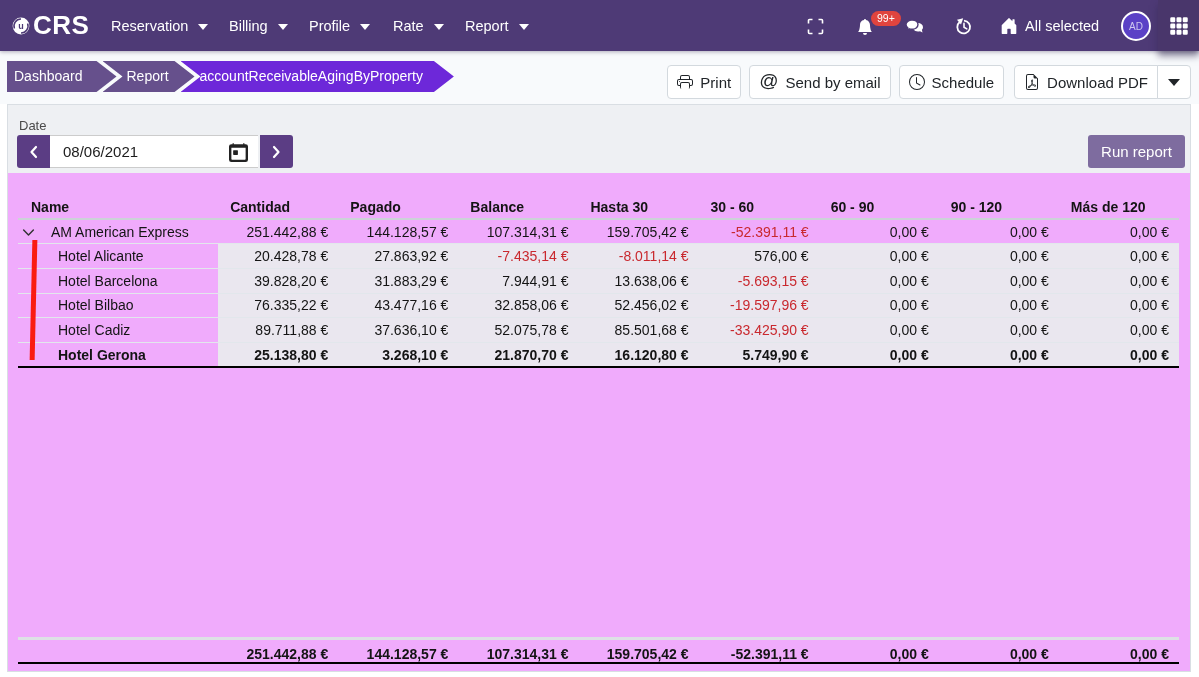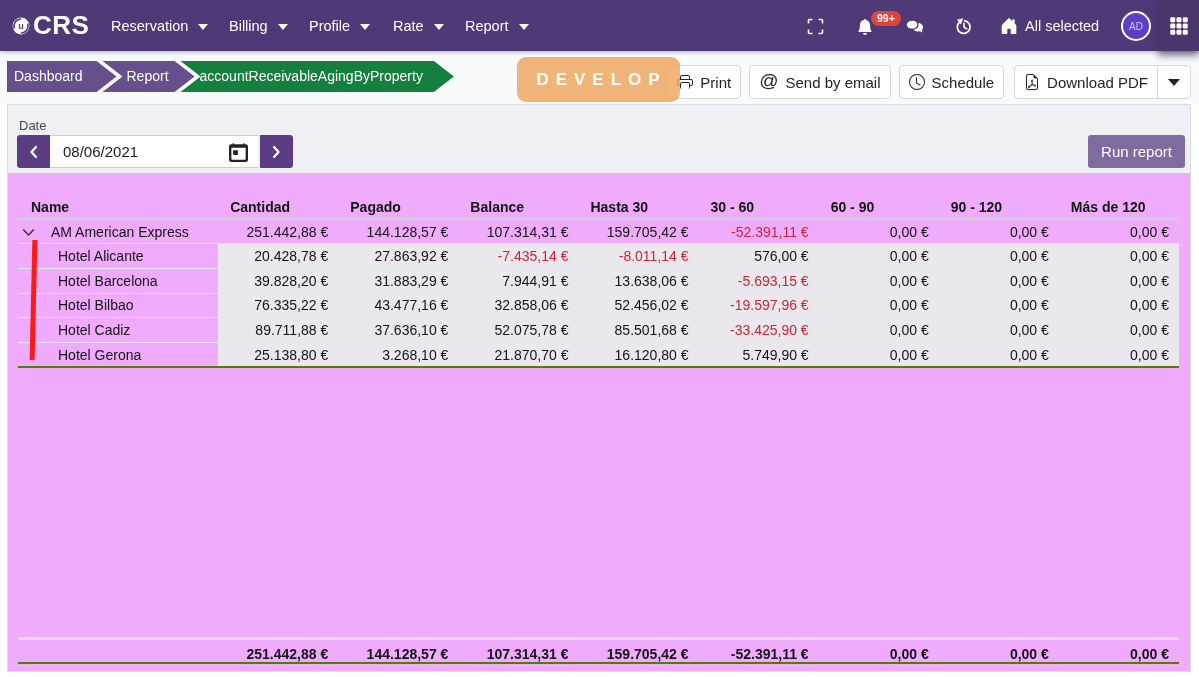--- a/index.html
+++ b/index.html
@@ -8,37 +8,37 @@
 
 .nav { position:relative; z-index:10; height:51px; background:#4e3a76; color:#fff;
   display:flex; align-items:center; box-shadow:0 1px 4px rgba(40,30,70,.35); }
 .logo { position:absolute; left:12px; top:0; height:51px; display:flex; align-items:center; }
 .logo svg { display:block; }
 .logo .txt { font-size:26px; font-weight:bold; letter-spacing:.5px; margin-left:3px; }
 .mi { position:absolute; top:0; height:51px; display:flex; align-items:center; gap:10px; font-size:14.5px; white-space:nowrap; }
 .caret { width:0; height:0; border-left:5px solid transparent; border-right:5px solid transparent; border-top:6px solid #fff; margin-top:2px; }
 .nicon { position:absolute; display:flex; align-items:center; justify-content:center; }
 .badge99 { position:absolute; left:871px; top:11px; background:#e0443e; color:#fff;
-  font-size:10.5px; font-weight:bold; padding:0 6px; border-radius:8px; line-height:15px; height:15px; }
+  font-size:10.5px; font-weight:normal; padding:0 6px; border-radius:8px; line-height:15px; height:15px; }
 .allsel { position:absolute; left:1025px; top:0; height:51px; display:flex; align-items:center; font-size:14.5px; }
 .avatar { position:absolute; left:1121px; top:11px; width:30px; height:30px; border-radius:50%; background:#5b41c6; border:2px solid #fff;
   color:#cfc8ef; font-size:10px; display:flex; align-items:center; justify-content:center; }
 .gridsec { position:absolute; right:0; top:0; width:41px; height:51px; background:#49366b;
   display:flex; align-items:center; justify-content:center; box-shadow:0 5px 7px rgba(50,40,80,.55); }
 
 .crumbrow { position:relative; height:53px; background:#f8fafc; }
 .crumbs { position:absolute; left:7px; top:10px; height:31px; display:flex; }
 .crumb { height:31px; line-height:31px; color:#fff; font-size:14px;
   background:#66508c; padding:0 34px 0 7px;
   clip-path:polygon(0 0, calc(100% - 20px) 0, 100% 50%, calc(100% - 20px) 100%, 0 100%); }
 .crumb + .crumb { margin-left:-14px; padding-left:24px; padding-right:26px;
   clip-path:polygon(0 0, calc(100% - 20px) 0, 100% 50%, calc(100% - 20px) 100%, 0 100%, 20px 50%); }
 .crumb.c3 { padding-left:19px; padding-right:31px; }
 .crumb.c2 { background:#66508c; }
-.crumb.c3 { background:#15803d; }
+.crumb.c3 { background:#6d28d9; }
 .develop { position:absolute; left:517px; top:6px; width:163px; height:45px; background:rgba(240,167,96,.85); z-index:5;
   border-radius:9px; color:#fff; font-weight:bold; font-size:17px; letter-spacing:7px;
   display:flex; align-items:center; justify-content:center; padding-left:6px; }
 .actions { position:absolute; right:8px; top:14px; display:flex; }
 .btn { height:34px; background:#fff; border:1px solid #d3d9de; border-radius:4px;
   display:flex; align-items:center; font-size:15px; color:#212529; padding:12px 9px; gap:7px; margin-left:8px; }
 .btn svg { display:block; }
 .btn.split-main { border-radius:4px 0 0 4px; margin-left:10px; }
 .btn.split-caret { border-radius:0 4px 4px 0; margin-left:-1px; padding:0 10px; }
 .scaret { width:0; height:0; border-left:6px solid transparent; border-right:6px solid transparent; border-top:7px solid #212529; }
@@ -56,21 +56,21 @@
 .runbtn { position:absolute; right:5px; top:30px; width:97px; height:33px; background:#7e6c9f;
   border-radius:3px; color:#fff; font-size:15px; display:flex; align-items:center; justify-content:center; }
 
 .twrap { position:relative; margin:22px 11px 0 10px; }
 table { width:100%; border-collapse:collapse; table-layout:fixed; font-size:14px; color:#141414; }
 col.c0 { width:200px; }
 col.cn { width:120px; }
 th { font-weight:bold; text-align:left; height:24px; border-bottom:2px solid #ccd3d8; padding:0 0 0 13px; }
 th.num { padding:0 0 0 12px; }
 td { height:24.7px; border-bottom:1px solid #e2e7ec; padding:0; }
-tbody tr:last-child td { border-bottom:2px solid #4d7c0f; }
+tbody tr:last-child td { border-bottom:2px solid #000000;font-weight:bold; }
 td.num { text-align:right; padding-right:10px; }
 td.name { padding-left:33px; }
 tr.hotel td.name { padding-left:40px; }
 tr.hotel td.num { background:#eae7ef; }
 .neg { color:#c9282e; }
 .chev { position:absolute; left:4px; top:31px; }
 .redbar { position:absolute; left:13px; top:45px; width:5px; height:120px; background:#fa1c12; transform:rotate(1.3deg); }
 .spacer { height:269px; }
 .totals { border-top:3px solid #dde1e5; border-bottom:1px solid #d2d8dd; }
 .totals td { font-weight:bold; border-bottom:none; height:17px; padding-top:6px; }
@@ -152,21 +152,20 @@
     <div class="btn split-main">
       <svg width="16" height="16" viewBox="0 0 16 16" fill="#212529">
           <path d="M14 14V4.5L9.5 0H4a2 2 0 0 0-2 2v12a2 2 0 0 0 2 2h8a2 2 0 0 0 2-2zM9.5 3A1.5 1.5 0 0 0 11 4.5h2V14a1 1 0 0 1-1 1H4a1 1 0 0 1-1-1V2a1 1 0 0 1 1-1h5.5v2z"></path>
           <path d="M4.603 14.087a.81.81 0 0 1-.438-.42c-.195-.388-.13-.776.08-1.102.198-.307.526-.568.897-.787a7.68 7.68 0 0 1 1.482-.645 19.697 19.697 0 0 0 1.062-2.227 7.269 7.269 0 0 1-.43-1.295c-.086-.4-.119-.796-.046-1.136.075-.354.274-.672.65-.823.192-.077.4-.12.602-.077a.7.7 0 0 1 .477.365c.088.164.12.356.127.538.007.188-.012.396-.047.614-.084.51-.27 1.134-.52 1.794a10.954 10.954 0 0 0 .98 1.686 5.753 5.753 0 0 1 1.334.05c.364.066.734.195.96.465.12.144.193.32.2.518.007.192-.047.382-.138.563a1.04 1.04 0 0 1-.354.416.856.856 0 0 1-.51.138c-.331-.014-.654-.196-.933-.417a5.712 5.712 0 0 1-.911-.95 11.651 11.651 0 0 0-1.997.406 11.307 11.307 0 0 1-1.02 1.51c-.292.35-.609.656-.927.787a.793.793 0 0 1-.58.029zm1.379-1.901c-.166.076-.32.156-.459.238-.328.194-.541.383-.647.547-.094.145-.096.25-.04.361.01.022.02.036.026.044a.266.266 0 0 0 .035-.012c.137-.056.355-.235.635-.572a8.18 8.18 0 0 0 .45-.606zm1.64-1.33a12.71 12.71 0 0 1 1.01-.193 11.744 11.744 0 0 1-.51-.858 20.801 20.801 0 0 1-.5 1.05zm2.446.45c.15.163.296.3.435.41.24.19.407.253.498.256a.107.107 0 0 0 .07-.015.307.307 0 0 0 .094-.125.436.436 0 0 0 .059-.2.095.095 0 0 0-.026-.063c-.052-.062-.2-.152-.518-.209a3.876 3.876 0 0 0-.612-.053zM8.078 7.8a6.7 6.7 0 0 0 .2-.828c.031-.188.043-.343.038-.465a.613.613 0 0 0-.032-.198.517.517 0 0 0-.145.04c-.087.035-.158.106-.196.283-.04.192-.03.469.046.822.024.111.054.227.09.346z"></path>
         </svg>
       Download PDF</div>
     <div class="btn split-caret">
         <span class="scaret"></span>
       </div>
   </div>
-  <div class="develop">DEVELOP</div>
 </div>
 <div class="card">
   <div class="filter">
     <div class="dlabel">Date</div>
     <div class="dgroup">
       <div class="dbtn l">
           <svg width="9" height="14" viewBox="0 0 9 14">
             <path d="M7 2 L2.5 7 L7 12" fill="none" stroke="#fff" stroke-width="2.2" stroke-linecap="round" stroke-linejoin="round"></path>
           </svg>
         </div>

